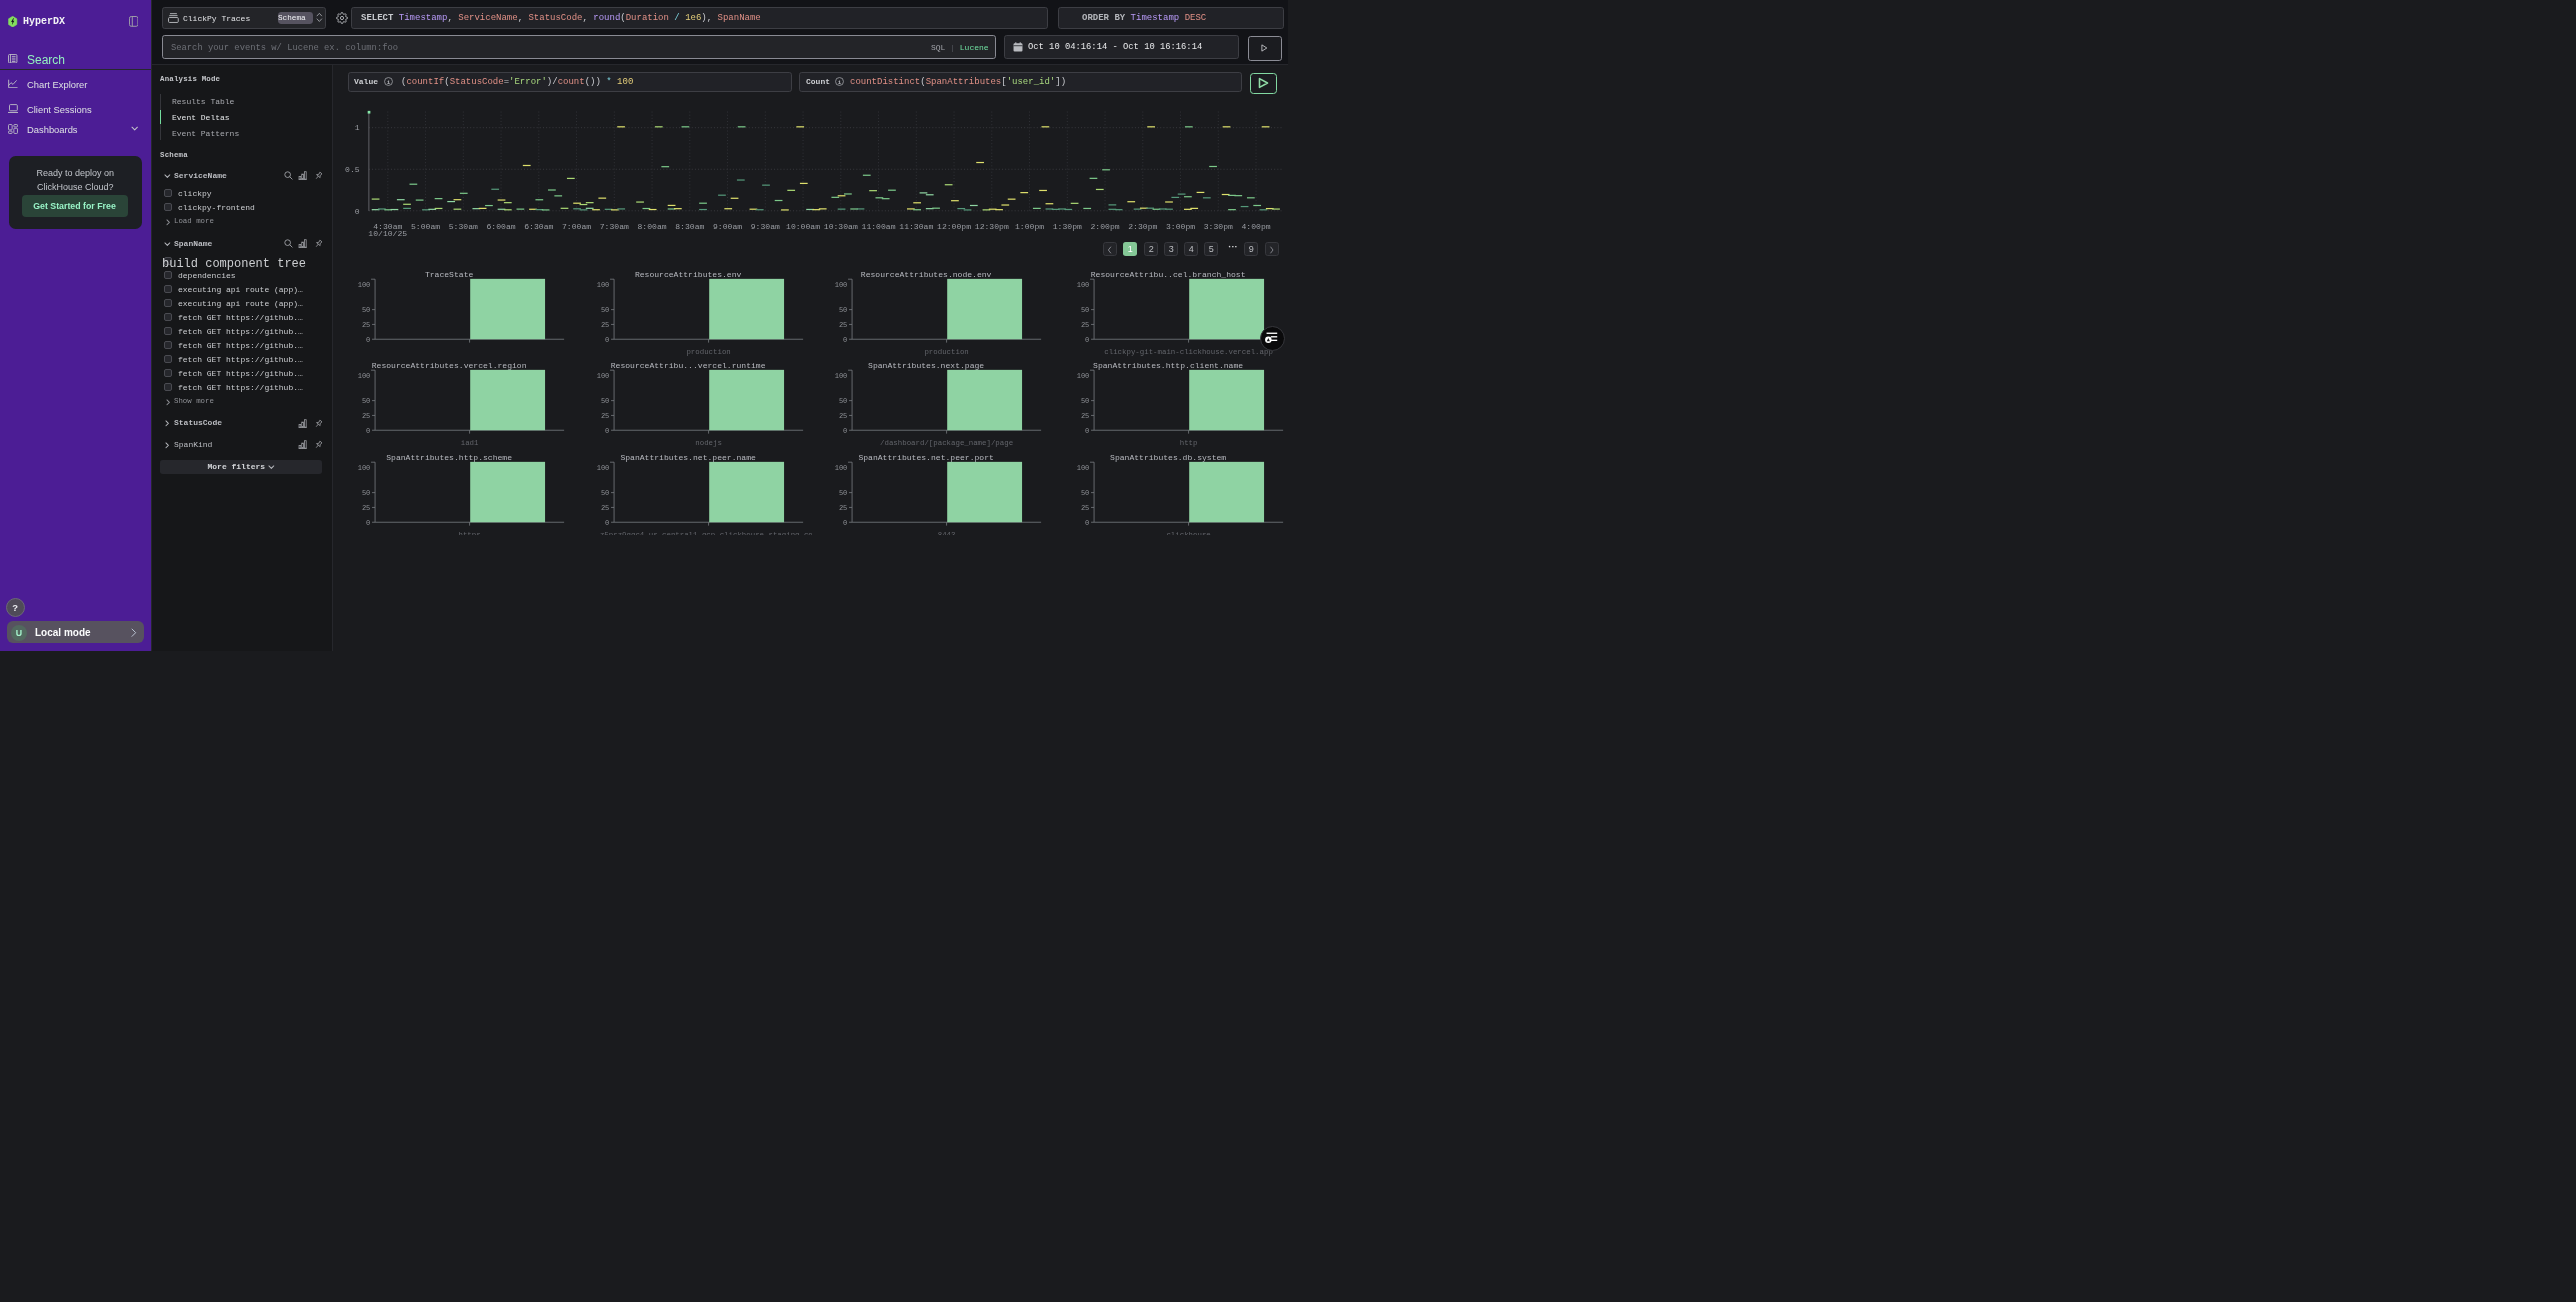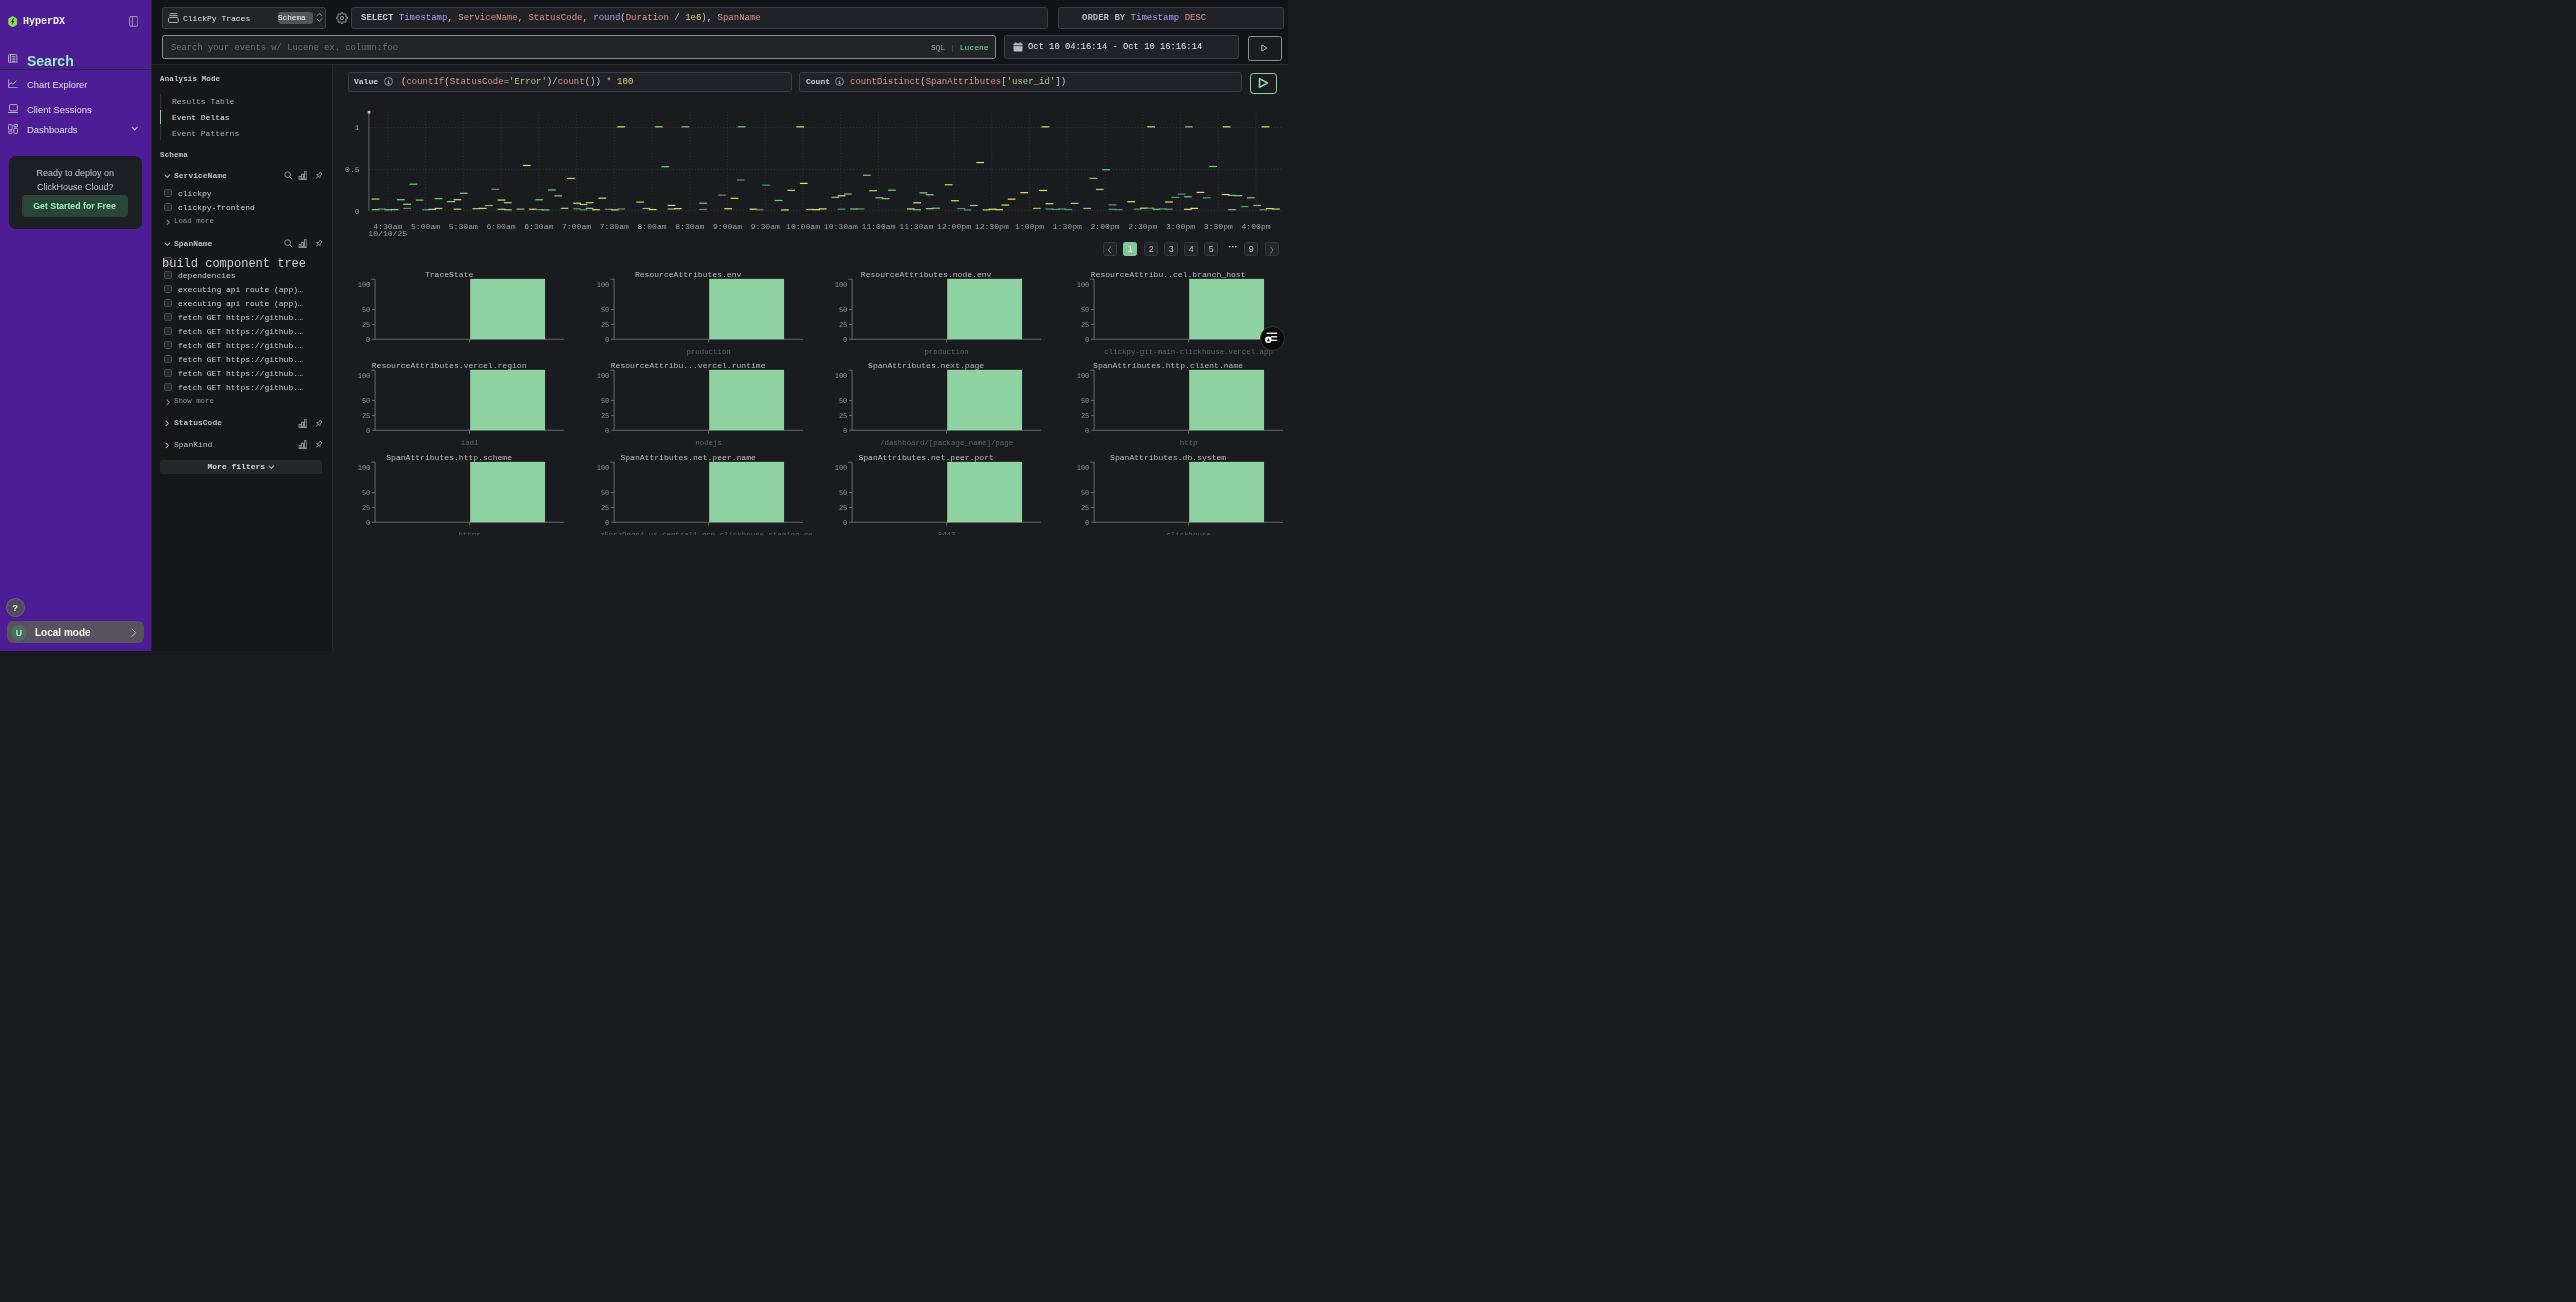--- a/index.html
+++ b/index.html
@@ -22,21 +22,21 @@
 <line x1="4.9" y1="0.7" x2="4.9" y2="15.3" stroke="#a2a4aa" stroke-width="1.4"></line>
     </svg>
 <svg class="abs" style="left:8.4px;top:54px" width="9.4" height="9.4" viewBox="0 0 14 14">
 <rect x="0.7" y="0.7" width="12.6" height="12.6" rx="1.6" fill="none" stroke="#c3c5c9" stroke-width="1.3"></rect>
 <line x1="3.6" y1="0.7" x2="3.6" y2="13.3" stroke="#c3c5c9" stroke-width="1.3"></line>
 <line x1="5.8" y1="3.6" x2="11.2" y2="3.6" stroke="#c3c5c9" stroke-width="1.2"></line>
 <line x1="5.8" y1="6.2" x2="11.2" y2="6.2" stroke="#c3c5c9" stroke-width="1.2"></line>
 <line x1="5.8" y1="8.8" x2="11.2" y2="8.8" stroke="#c3c5c9" stroke-width="1.2"></line>
 <line x1="5.8" y1="11.2" x2="11.2" y2="11.2" stroke="#c3c5c9" stroke-width="1.2"></line>
     </svg>
-<div class="abs sans" style="left:27px;top:53px;font-size:14px;font-weight:bold;color:#93efc0">Search</div>
+<div class="abs sans" style="left:27px;top:53px;font-size:12px;font-weight:normal;color:#93efc0">Search</div>
 <div class="abs" style="left:0;top:69px;width:152px;height:0.7px;background:#27282d"></div>
 <svg class="abs" style="left:7.7px;top:79px" width="10" height="9.4" viewBox="0 0 15 14">
 <path d="M1 1 V13 H14.3" fill="none" stroke="#c3c5c9" stroke-width="1.3"></path>
 <path d="M1 9.5 L4.5 5.5 L7.5 8 L12.5 2.5" fill="none" stroke="#c3c5c9" stroke-width="1.3" stroke-linejoin="round" stroke-linecap="round"></path>
     </svg>
 <div class="abs sans" style="left:27px;top:79px;font-size:9.4px;color:#dde0e3">Chart Explorer</div>
 <svg class="abs" style="left:7.7px;top:104px" width="10.8" height="9.4" viewBox="0 0 16 14">
 <rect x="2.2" y="0.9" width="11.6" height="9.2" rx="1.4" fill="none" stroke="#c3c5c9" stroke-width="1.3"></rect>
 <path d="M0.6 12.6 H15.4" stroke="#c3c5c9" stroke-width="1.4" stroke-linecap="round"></path>
     </svg>

